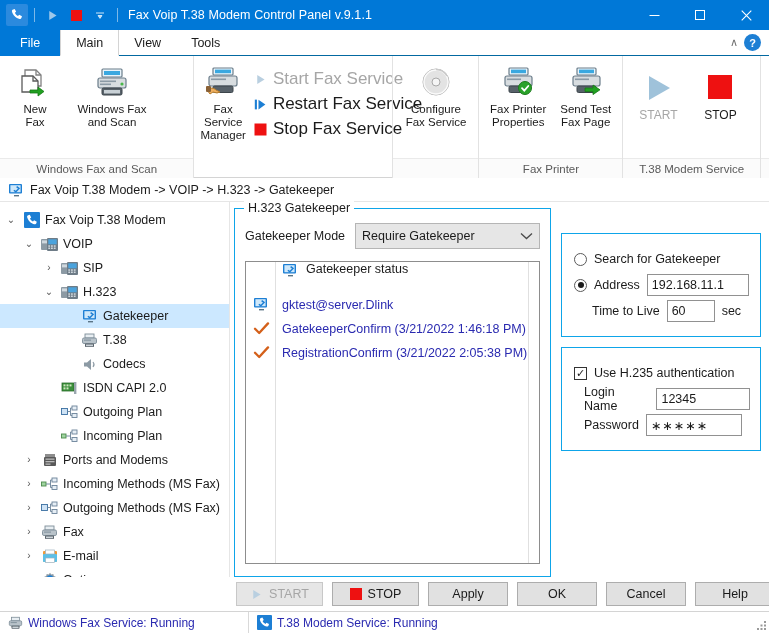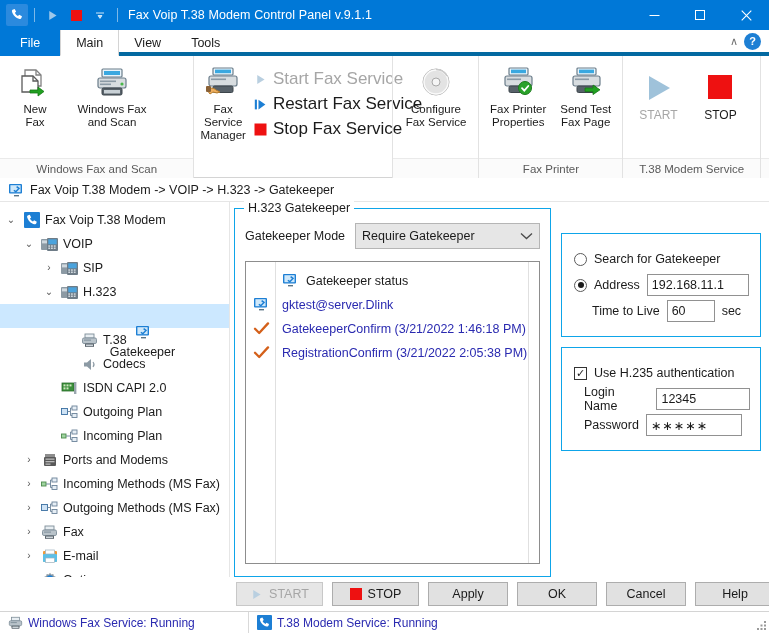--- a/index.html
+++ b/index.html
@@ -32,21 +32,21 @@
     font-size:12.5px; color:#fff; margin-left:6px; letter-spacing:0.1px;
     white-space:nowrap;
   }
   .wbtns { position:absolute; right:0; top:0; height:30px; display:flex; }
   .wbtn { width:46px; height:30px; display:flex; align-items:center; justify-content:center; }
 
   
   .tabstrip {
     height:26px; flex:0 0 26px; background:#ffffff;
     display:flex; align-items:stretch; position:relative;
-    border-bottom:4px solid #0369a1;
+    border-bottom:1px solid #0369a1;
   }
   .tab {
     display:flex; align-items:center; padding:0 15px; font-size:12.5px;
     color:#1b1b1b; height:26px; white-space:nowrap;
   }
   .tab.file { background:#0078d7; color:#fff; padding:0 20px; }
   .tab.active {
     background:#fff; border-left:1px solid #d4d4d4; border-right:1px solid #d4d4d4;
     border-bottom:1px solid #fff; margin-bottom:-1px;
   }
@@ -92,21 +92,21 @@
   
   .body { flex:1; display:flex; min-height:0; background:#fff; }
   .tree {
     width:230px; flex:0 0 230px; background:#fff; padding-top:6px;
     overflow:hidden; border-right:1px solid #e6e6e6;
   }
   .tnode {
     height:24px; display:flex; align-items:center; gap:5px; font-size:12.5px;
     padding-right:6px; white-space:nowrap;
   }
-  .tnode.sel { background:#cce8ff;flex-direction:column; }
+  .tnode.sel { background:#cce8ff; }
   .twist { width:14px; flex:0 0 14px; color:#5a5a5a; font-size:10px; text-align:center; line-height:24px; }
   .tico { width:17px; flex:0 0 17px; display:flex; align-items:center; justify-content:center; }
 
   .content { flex:1; min-width:0; display:flex; flex-direction:column; padding:6px 8px 0 4px; }
 
   
   .gbox { border:1px solid #0ea5e9; position:relative; }
   .gbox > .gtitle {
     position:absolute; top:-8px; left:9px; background:#fff; padding:0 4px; font-size:12.5px; color:#1b1b1b;
   }
@@ -126,21 +126,21 @@
   .listbox {
     flex:1; min-height:0; border:1px solid #8d8d8d; background:#fff;
     display:flex; position:relative; overflow:hidden;
   }
   .lb-gutter { width:30px; flex:0 0 30px; border-right:1px solid #e0e0e0; }
   .lb-main { flex:1; min-width:0; border-right:1px solid #e0e0e0; }
   .lb-right { width:10px; flex:0 0 10px; }
   .lb-row { height:24px; display:flex; align-items:flex-end; font-size:12.5px; }
   .lb-row .g { width:30px; flex:0 0 30px; display:flex; align-items:center; justify-content:center; }
   .lb-row .t { padding-left:6px; color:#2a2ab0; white-space:nowrap; }
-  .lb-head { height:26px; display:flex; align-items:flex-end; gap:8px; padding-left:36px; font-size:12.5px; color:#1b1b1b; }
+  .lb-head { height:26px; display:flex; align-items:flex-start; gap:8px; padding-left:36px; font-size:12.5px; color:#1b1b1b; }
 
   .rbox { padding:12px 10px 12px 12px; }
   .rrow { display:flex; align-items:center; gap:7px; height:26px; }
   .radio {
     width:13px; height:13px; border-radius:50%; border:1px solid #5a5a5a; background:#fff;
     flex:0 0 13px; display:flex; align-items:center; justify-content:center;
   }
   .radio.on::after { content:""; width:6px; height:6px; border-radius:50%; background:#1b1b1b; }
   .checkbox {
     width:13px; height:13px; border:1px solid #333; background:#fff; flex:0 0 13px;

